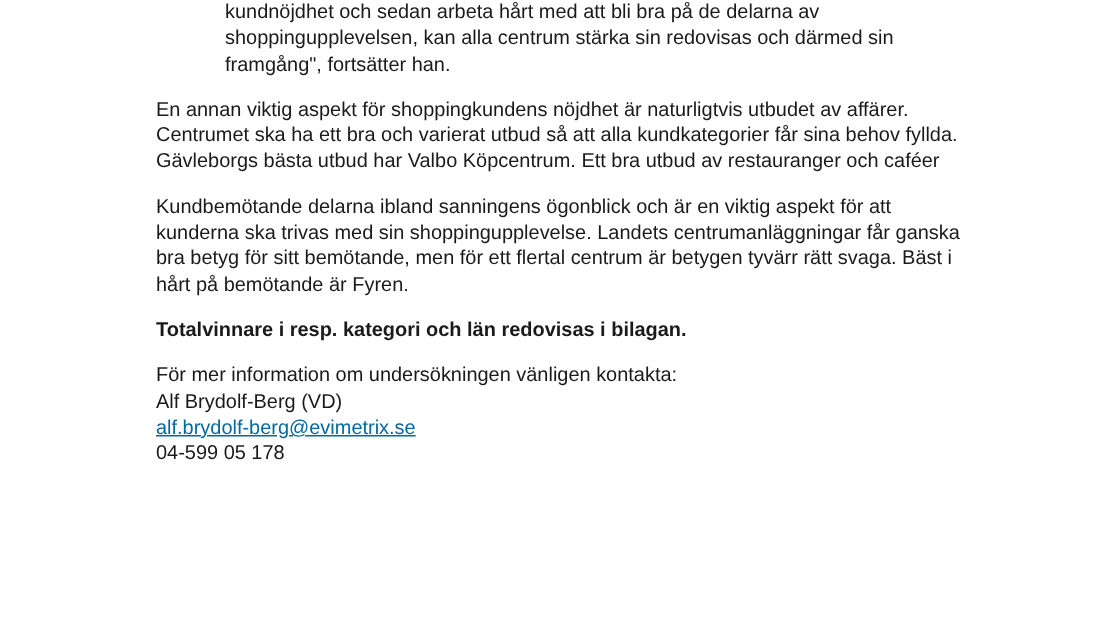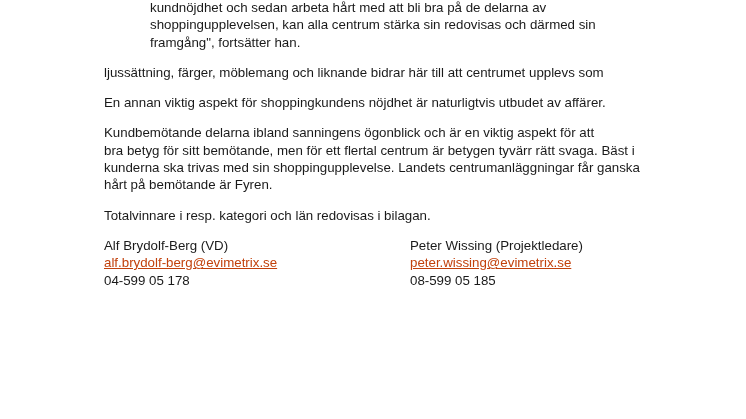--- a/index.html
+++ b/index.html
@@ -27,76 +27,72 @@
   .para {
     margin: 0 0 13px 0;
   }
   .para.quote {
     margin-left: 46px;
   }
   .line {
     white-space: nowrap;
   }
   .bold-line {
-    font-weight: 400;
+    font-weight: 700;
   }
   .contact-cols {
     display: flex;
-    gap: 28px;
   }
   .contact-col {
     width: 278px;
     flex: 0 0 278px;
   }
   .email-link {
-    color: #c2410c;
+    color: #0369a1;
     text-decoration: underline;
     cursor: pointer;
   }
 </style>
 </head>
 <body>
 
 <div class="page">
   <div class="doc">
 
     <div class="para quote">
       <div class="line">kundnöjdhet och sedan arbeta hårt med att bli bra på de delarna av</div>
       <div class="line">shoppingupplevelsen, kan alla centrum stärka sin redovisas och därmed sin</div>
       <div class="line">framgång", fortsätter han.</div>
     </div>
 
     <div class="para">
-      <div class="line">ljussättning, färger, möblemang och liknande bidrar här till att centrumet upplevs som</div>
     </div>
 
     <div class="para">
       <div class="line">En annan viktig aspekt för shoppingkundens nöjdhet är naturligtvis utbudet av affärer.</div>
+      <div class="line">Centrumet ska ha ett bra och varierat utbud så att alla kundkategorier får sina behov fyllda.</div>
+      <div class="line">Gävleborgs bästa utbud har Valbo Köpcentrum. Ett bra utbud av restauranger och caféer</div>
     </div>
 
     <div class="para">
       <div class="line">Kundbemötande delarna ibland sanningens ögonblick och är en viktig aspekt för att</div>
+      <div class="line">kunderna ska trivas med sin shoppingupplevelse. Landets centrumanläggningar får ganska</div>
       <div class="line">bra betyg för sitt bemötande, men för ett flertal centrum är betygen tyvärr rätt svaga. Bäst i</div>
-      <div class="line">kunderna ska trivas med sin shoppingupplevelse. Landets centrumanläggningar får ganska</div>
       <div class="line">hårt på bemötande är Fyren.</div>
     </div>
 
     <div class="para bold-line">
       <div class="line">Totalvinnare i resp. kategori och län redovisas i bilagan.</div>
     </div>
 
     <div>
+      <div class="line">För mer information om undersökningen vänligen kontakta:</div>
       <div class="contact-cols">
         <div class="contact-col">
           <div class="line">Alf Brydolf-Berg (VD)</div>
           <div class="line"><a class="email-link">alf.brydolf-berg@evimetrix.se</a></div>
           <div class="line">04-599 05 178</div>
-        </div>
-        <div class="contact-col">
-          <div class="line">Peter Wissing (Projektledare)</div>
-          <div class="line"><a class="email-link">peter.wissing@evimetrix.se</a></div>
-          <div class="line">08-599 05 185</div>
         </div>
       </div>
     </div>
 
   </div>
 </div>
 
 </body></html>

